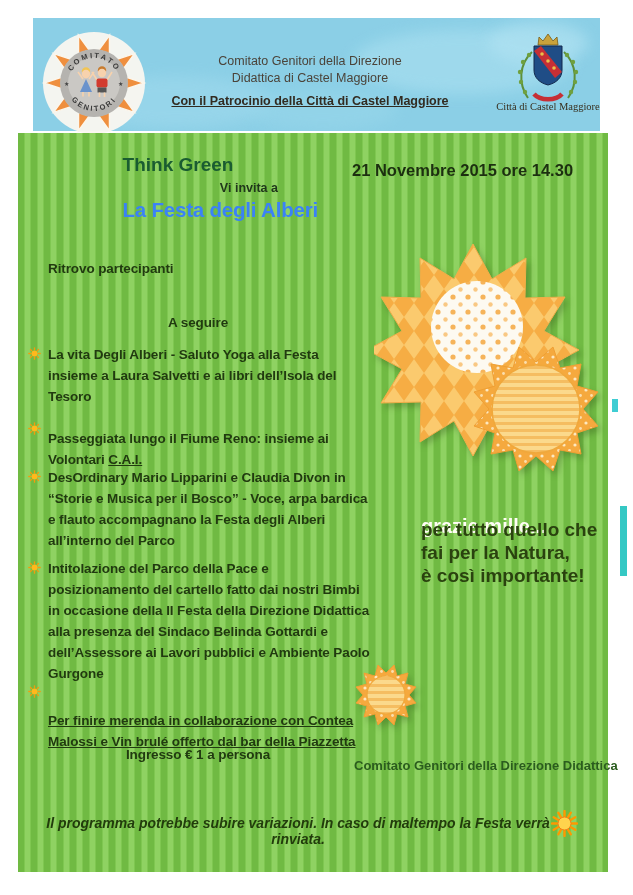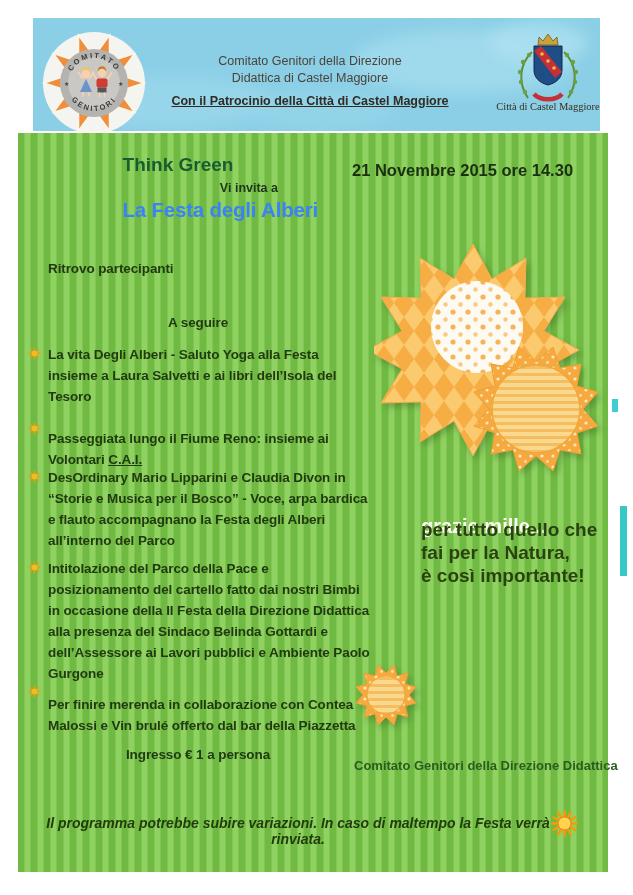--- a/index.html
+++ b/index.html
@@ -33,21 +33,21 @@
   .title-think{left:58px;top:154px;width:240px;text-align:center;font-size:19px;font-weight:bold;color:#1a5c31;}
   .title-invite{left:58px;top:181px;width:220px;text-align:right;font-size:12.5px;font-weight:bold;color:#20371b;}
   .title-event{left:38px;top:198px;width:280px;text-align:right;font-size:20.5px;font-weight:bold;
                letter-spacing:-0.2px;color:#3b82f6;}
   .title-date{left:352px;top:161px;width:262px;font-size:16.5px;font-weight:bold;color:#1c2f10;}
 
   .body-text{font-size:13.5px;line-height:21px;font-weight:600;letter-spacing:-0.1px;color:#213a10;}
   .meet{left:48px;top:258px;width:322px;}
   .aseguire{left:48px;top:312px;width:300px;text-align:center;}
   .prog-item{left:48px;width:322px;}
-  .item0{top:344px;} .item1{top:402px;margin-top:26px;} .item2{top:467px;} .item3{top:558px;} .item4{top:694px;}
+  .item0{top:344px;} .item1{top:402px;margin-top:26px;} .item2{top:467px;} .item3{top:558px;} .item4{top:710px;text-decoration:underline;}
   .bullet{width:13px;height:13px;left:28px;}
   .b0{top:347px;} .b1{top:422px;} .b2{top:470px;} .b3{top:561px;} .b4{top:685px;}
   .fee{left:48px;top:744px;width:300px;text-align:center;}
   .u{text-decoration:underline;}
 
   .grazie{left:421px;top:515px;font-size:20px;font-weight:bold;color:#fffdf5;}
   .thanks{left:421px;top:518px;font-size:19px;line-height:23px;font-weight:600;color:#2a420f;}
   .closing1{left:354px;top:737px;font-size:15px;font-weight:bold;color:#203a0d;}
   .closing2{left:354px;top:758px;font-size:13px;font-weight:bold;color:#2b5c1e;}
 

